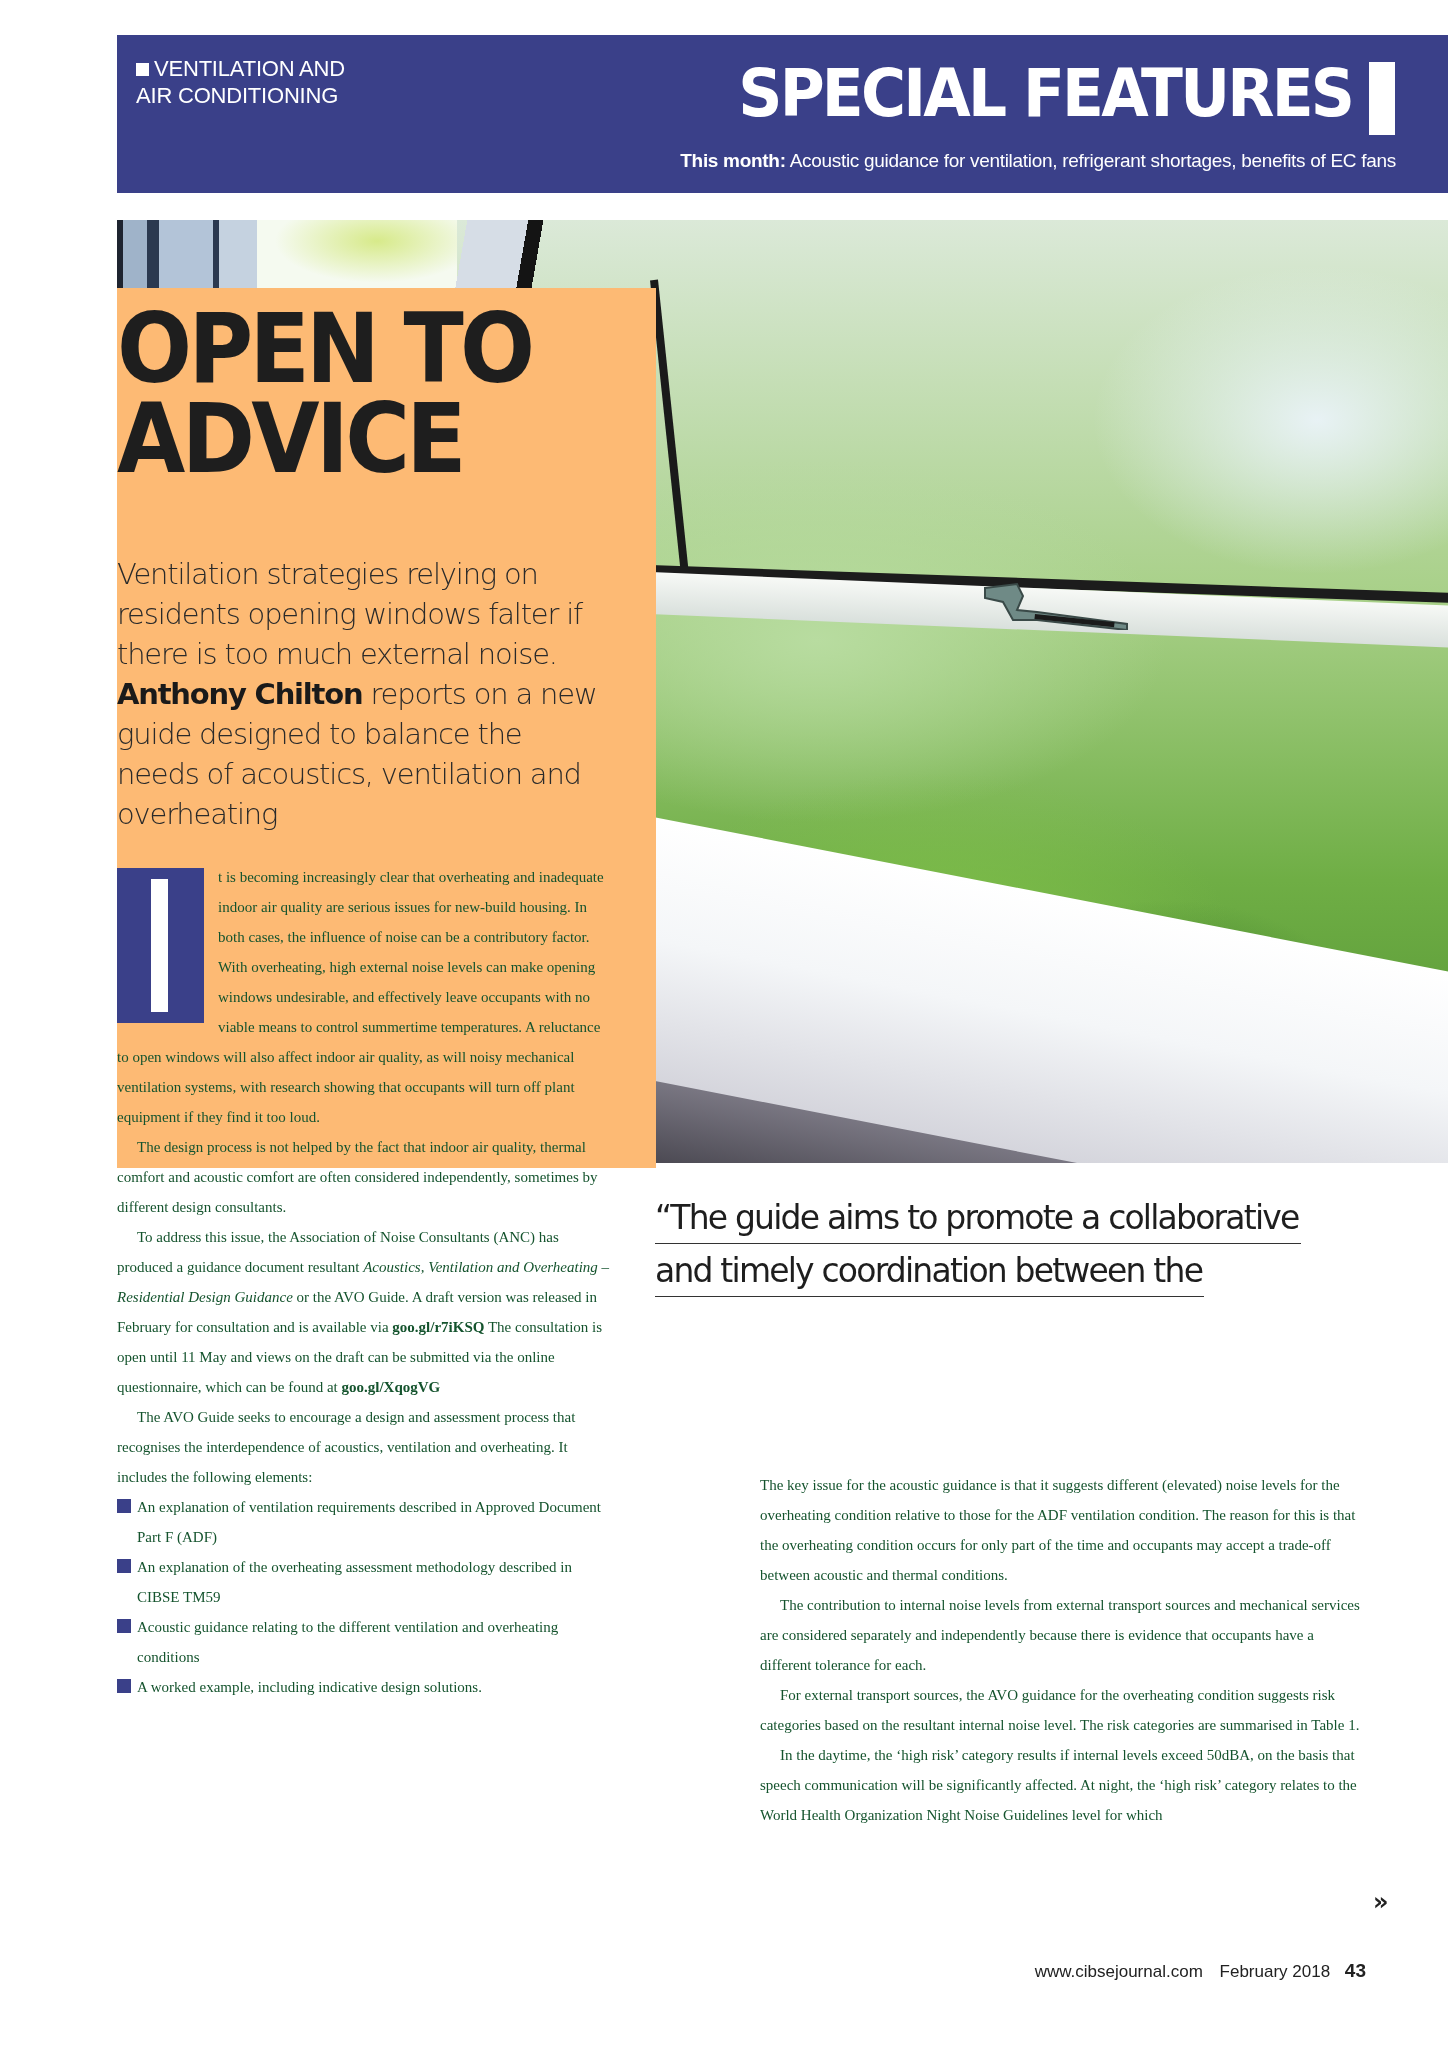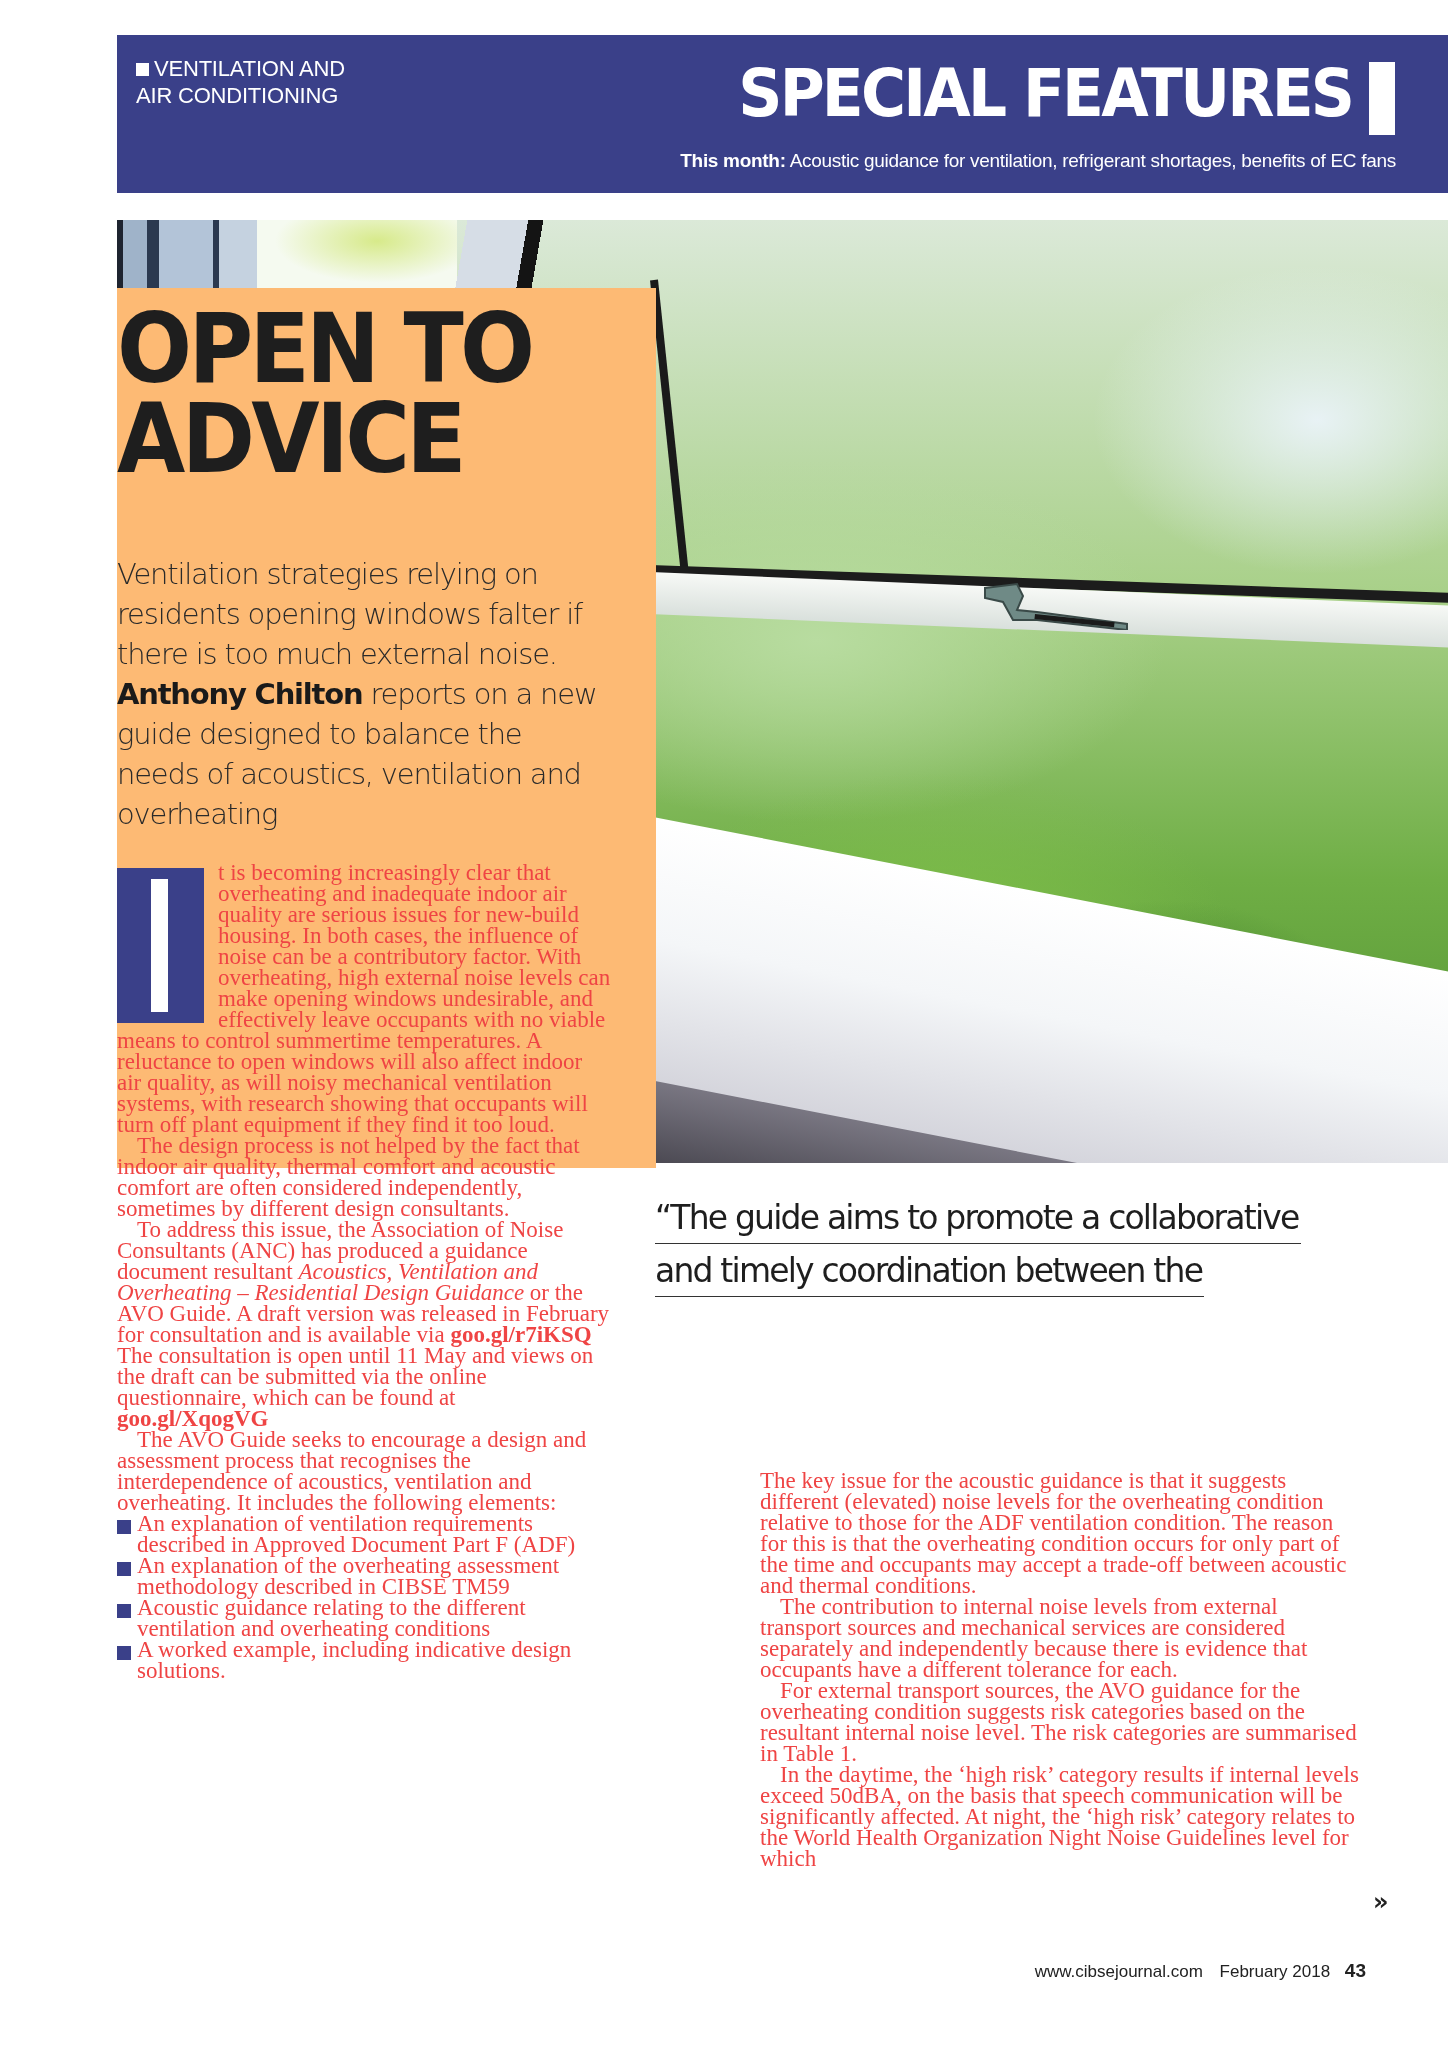--- a/index.html
+++ b/index.html
@@ -34,21 +34,21 @@
   .sill-shadow { position: absolute; left: 533px; top: 860px; width: 900px; height: 120px; background: linear-gradient(180deg,#6f6c78,#2a2830); transform: rotate(11deg); transform-origin: left top; opacity: .9; }
   .photo-left-edge { position: absolute; left: 533px; top: 60px; width: 8px; height: 300px; background: #1a1a1a; transform: rotate(-6deg); transform-origin: top; }
 
   
   .title-box { position: absolute; left: 117px; top: 288px; width: 539px; height: 880px; background: #fdba74; }
   .headline { position: absolute; left: 0; top: 16px; font-family: "DejaVu Sans", sans-serif; font-weight: bold; font-size: 96px; line-height: 90px; color: #1e1e1e; letter-spacing: -4px; transform: scaleX(0.92); transform-origin: left top; white-space: nowrap; }
   .standfirst { position: absolute; left: 0; top: 236px; width: 480px; font-family: "DejaVu Sans", sans-serif; font-size: 29px; line-height: 40px; color: #2a2a2a; letter-spacing: -1.2px; font-weight: 300; margin-top: 30px; }
   .standfirst .author { color: #1a1a1a; font-weight: 600; }
 
   
-  .body-col { position: absolute; font-size: 23px; line-height: 21px; color: #ef4444; }
+  .body-col { position: absolute; font-size: 15px; line-height: 30px; color: #14532d; }
   .col1 { left: 117px; top: 862px; width: 495px; }
   .col2 { left: 760px; top: 1470px; width: 600px; }
   .body-col p { margin: 0; text-indent: 20px; }
   .body-col p.first { text-indent: 0; }
   .dropcap { float: left; width: 87px; height: 155px; background: #3a4089; margin: 6px 14px 0 0; position: relative; }
   .dropcap .stem { position: absolute; left: 34px; top: 11px; width: 17px; height: 133px; background: #fff; }
   .bullets { list-style: none; margin: 0; padding: 0; }
   .bullets li { position: relative; padding-left: 20px; }
   .bullets li .bsq { position: absolute; left: 0; top: 7px; width: 14px; height: 14px; background: #3a4089; }
   .body-col .it { font-style: italic; }

